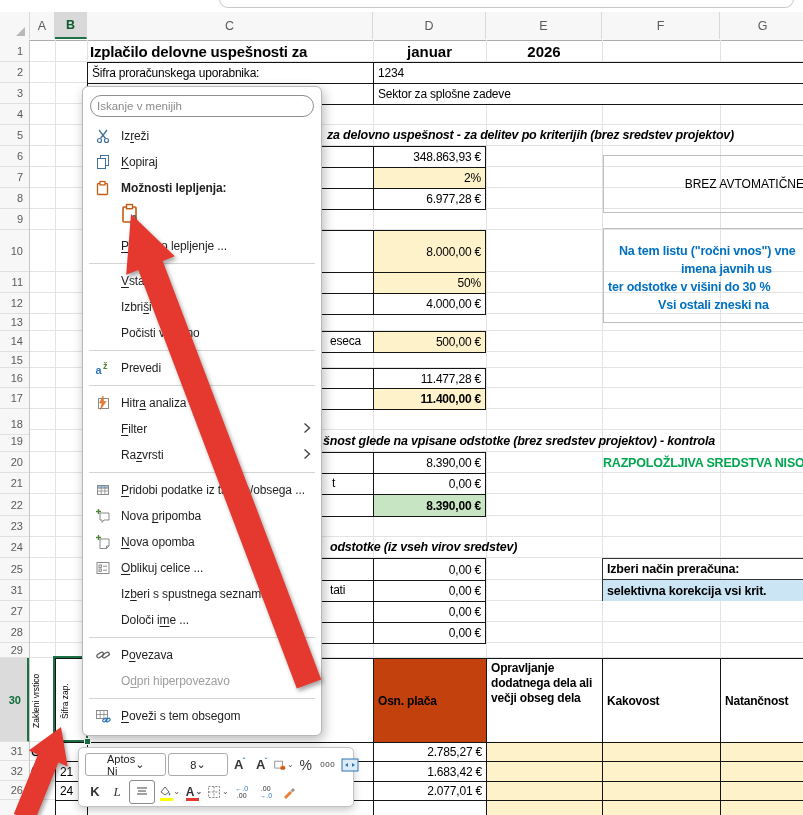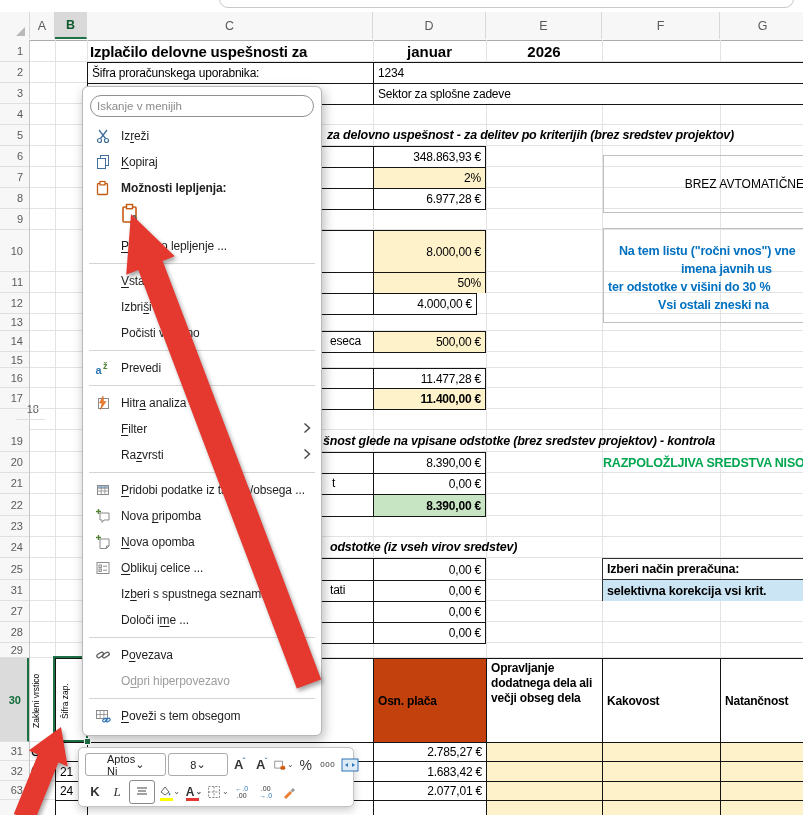--- a/index.html
+++ b/index.html
@@ -121,36 +121,36 @@
       <div class="row-h" style="position: absolute; left: 0px; top: 148px; width: 29px; height: 21px;">8</div>
       <div class="row-h" style="position: absolute; left: 0px; top: 169px; width: 29px; height: 21px;">9</div>
       <div class="row-h" style="position: absolute; left: 0px; top: 190px; width: 29px; height: 42px;">10</div>
       <div class="row-h" style="position: absolute; left: 0px; top: 232px; width: 29px; height: 21px;">11</div>
       <div class="row-h" style="position: absolute; left: 0px; top: 253px; width: 29px; height: 21px;">12</div>
       <div class="row-h" style="position: absolute; left: 0px; top: 274px; width: 29px; height: 17px;">13</div>
       <div class="row-h" style="position: absolute; left: 0px; top: 291px; width: 29px; height: 21px;">14</div>
       <div class="row-h" style="position: absolute; left: 0px; top: 312px; width: 29px; height: 16px;">15</div>
       <div class="row-h" style="position: absolute; left: 0px; top: 328px; width: 29px; height: 20px;">16</div>
       <div class="row-h" style="position: absolute; left: 0px; top: 348px; width: 29px; height: 21px;">17</div>
-      <div class="row-h" style="position: absolute; left: 0px; top: 359px; width: 29px; height: 21px; margin-left: 16px;">18</div>
+      <div class="row-h" style="position: absolute; left: 0px; top: 374px; width: 29px; height: 21px;">18</div>
       <div class="row-h" style="position: absolute; left: 0px; top: 390px; width: 29px; height: 22px;">19</div>
       <div class="row-h" style="position: absolute; left: 0px; top: 412px; width: 29px; height: 21px;">20</div>
       <div class="row-h" style="position: absolute; left: 0px; top: 433px; width: 29px; height: 21px;">21</div>
       <div class="row-h" style="position: absolute; left: 0px; top: 454px; width: 29px; height: 22px;">22</div>
       <div class="row-h" style="position: absolute; left: 0px; top: 476px; width: 29px; height: 21px;">23</div>
       <div class="row-h" style="position: absolute; left: 0px; top: 497px; width: 29px; height: 21px;">24</div>
       <div class="row-h" style="position: absolute; left: 0px; top: 518px; width: 29px; height: 22px;">25</div>
       <div class="row-h" style="position: absolute; left: 0px; top: 540px; width: 29px; height: 21px;">31</div>
       <div class="row-h" style="position: absolute; left: 0px; top: 561px; width: 29px; height: 21px;">27</div>
       <div class="row-h" style="position: absolute; left: 0px; top: 582px; width: 29px; height: 21px;">28</div>
       <div class="row-h" style="position: absolute; left: 0px; top: 603px; width: 29px; height: 15px;">29</div>
       <div class="row-h sel" style="position: absolute; left: 0px; top: 618px; width: 29px; height: 84px;">30</div>
       <div class="row-h" style="position: absolute; left: 0px; top: 702px; width: 29px; height: 19px;">31</div>
       <div class="row-h" style="position: absolute; left: 0px; top: 721px; width: 29px; height: 20px;">32</div>
-      <div class="row-h" style="position: absolute; left: 0px; top: 741px; width: 29px; height: 19px;">63</div>
+      <div class="row-h" style="position: absolute; left: 0px; top: 741px; width: 29px; height: 19px;">26</div>
     </div>
   <div id="grid-layer">
       <div class="vline" style="position: absolute; left: 55px; top: 40px; width: 1px; height: 775px;"></div>
       <div class="vline" style="position: absolute; left: 87px; top: 40px; width: 1px; height: 775px;"></div>
       <div class="vline" style="position: absolute; left: 373px; top: 40px; width: 1px; height: 775px;"></div>
       <div class="vline" style="position: absolute; left: 486px; top: 40px; width: 1px; height: 775px;"></div>
       <div class="vline" style="position: absolute; left: 602px; top: 40px; width: 1px; height: 775px;"></div>
       <div class="vline" style="position: absolute; left: 720px; top: 40px; width: 1px; height: 775px;"></div>
       <div class="hline" style="position: absolute; left: 30px; top: 61px; width: 776px; height: 1px;"></div>
       <div class="hline" style="position: absolute; left: 30px; top: 82px; width: 776px; height: 1px;"></div>
@@ -205,21 +205,21 @@
       <div class="cbox lab bd-l bd-t" style="position: absolute; left: 87px; top: 580px; width: 286px; height: 21px;"></div>
       <div class="cbox lab bd-l bd-t" style="position: absolute; left: 87px; top: 601px; width: 286px; height: 21px;"></div>
       <div class="cbox lab bd-l bd-t bd-b" style="position: absolute; left: 87px; top: 622px; width: 286px; height: 22px;"></div>
       <div class="cbox lab bd-l bd-t" style="position: absolute; left: 373px; top: 62px; width: 433px; height: 21px;">1234</div>
       <div class="cbox lab bd-l bd-t bd-b" style="position: absolute; left: 373px; top: 83px; width: 433px; height: 22px;">Sektor za splošne zadeve</div>
       <div class="cbox val bd-l bd-t bd-r" style="position: absolute; left: 373px; top: 146px; width: 113px; height: 21px; background: rgb(255, 255, 255);">348.863,93 €</div>
       <div class="cbox val bd-l bd-t bd-r" style="position: absolute; left: 373px; top: 167px; width: 113px; height: 21px; background: rgb(254, 242, 203);">2%</div>
       <div class="cbox val bd-l bd-t bd-r bd-b" style="position: absolute; left: 373px; top: 188px; width: 113px; height: 22px; background: rgb(255, 255, 255);">6.977,28 €</div>
       <div class="cbox val bd-l bd-t bd-r" style="position: absolute; left: 373px; top: 230px; width: 113px; height: 42px; background: rgb(254, 242, 203);">8.000,00 €</div>
       <div class="cbox val bd-l bd-t bd-r" style="position: absolute; left: 373px; top: 272px; width: 113px; height: 21px; background: rgb(254, 242, 203);">50%</div>
-      <div class="cbox val bd-l bd-t bd-r bd-b" style="position: absolute; left: 373px; top: 293px; width: 104px; height: 22px; background: rgb(255, 255, 255);">4.000,00 €</div>
+      <div class="cbox val bd-l bd-t bd-r bd-b" style="position: absolute; left: 373px; top: 293px; width: 113px; height: 22px; background: rgb(255, 255, 255);">4.000,00 €</div>
       <div class="cbox val bd-l bd-t bd-r bd-b" style="position: absolute; left: 373px; top: 331px; width: 113px; height: 22px; background: rgb(254, 242, 203);">500,00 €</div>
       <div class="cbox val bd-l bd-t bd-r" style="position: absolute; left: 373px; top: 368px; width: 113px; height: 20px; background: rgb(255, 255, 255);">11.477,28 €</div>
       <div class="cbox val bd-l bd-t bd-r bd-b bold" style="position: absolute; left: 373px; top: 388px; width: 113px; height: 22px; background: rgb(254, 242, 203);">11.400,00 €</div>
       <div class="cbox val bd-l bd-t bd-r" style="position: absolute; left: 373px; top: 452px; width: 113px; height: 21px; background: rgb(255, 255, 255);">8.390,00 €</div>
       <div class="cbox val bd-l bd-t bd-r" style="position: absolute; left: 373px; top: 473px; width: 113px; height: 21px; background: rgb(255, 255, 255);">0,00 €</div>
       <div class="cbox val bd-l bd-t bd-r bd-b bold" style="position: absolute; left: 373px; top: 494px; width: 113px; height: 23px; background: rgb(199, 228, 195);">8.390,00 €</div>
       <div class="cbox val bd-l bd-t bd-r" style="position: absolute; left: 373px; top: 558px; width: 113px; height: 22px; background: rgb(255, 255, 255);">0,00 €</div>
       <div class="cbox val bd-l bd-t bd-r" style="position: absolute; left: 373px; top: 580px; width: 113px; height: 21px; background: rgb(255, 255, 255);">0,00 €</div>
       <div class="cbox val bd-l bd-t bd-r" style="position: absolute; left: 373px; top: 601px; width: 113px; height: 21px; background: rgb(255, 255, 255);">0,00 €</div>
       <div class="cbox val bd-l bd-t bd-r bd-b" style="position: absolute; left: 373px; top: 622px; width: 113px; height: 22px; background: rgb(255, 255, 255);">0,00 €</div>

